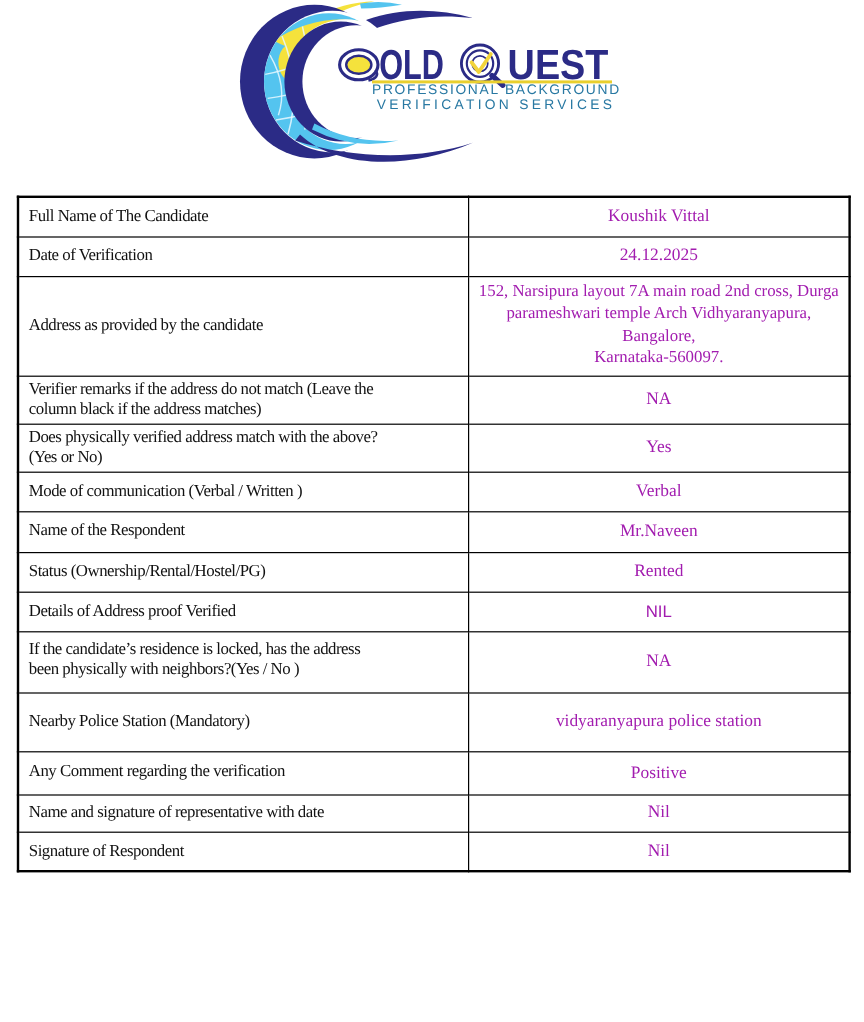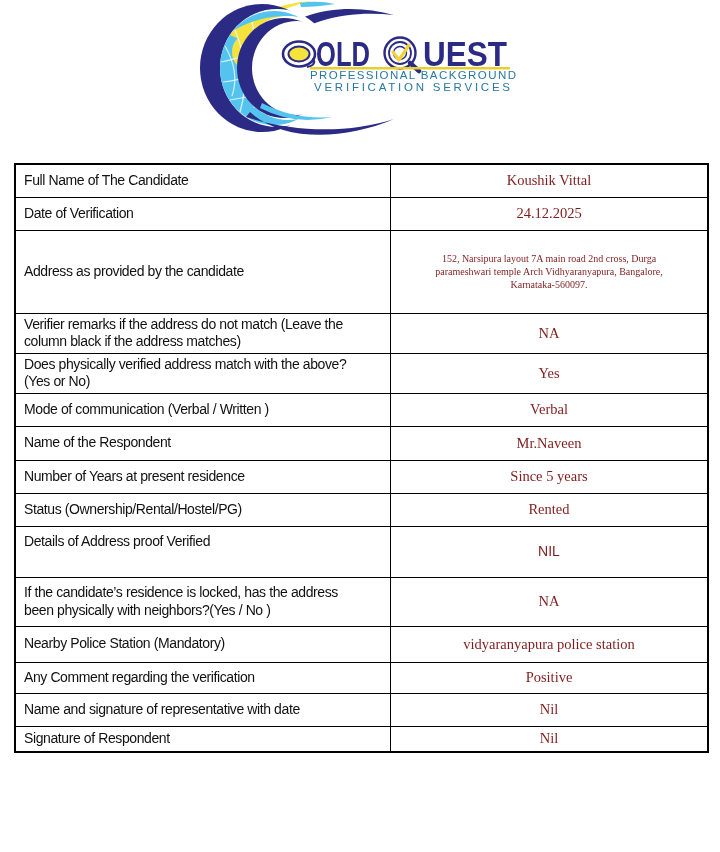--- a/index.html
+++ b/index.html
@@ -15,40 +15,40 @@
     border-collapse:collapse;table-layout:fixed;
     border:2px solid #000;
   }
   table.verification td{
     border:1px solid #000;
     vertical-align:middle;
     overflow:hidden;
   }
   td.label{
     width:362px;
-    font-family:Liberation Sans, sans-serif;
+    font-family:Liberation Serif, serif;
     font-size:14px;letter-spacing:-0.4px;line-height:1.25;
     color:#111;
     padding:2px 4px 2px 8px;
     white-space:pre-line;
     text-align:left;
   }
   td.value{
     font-family:"Liberation Serif",serif;
     font-size:14.5px;line-height:1.3;
-    color:#7f1d1d;
+    color:#a21caf;
     text-align:center;
     padding:2px 6px;
     white-space:pre-line;
   }
   td.value.sans{
     font-family:"Liberation Sans",sans-serif;
     font-size:14px;
   }
-  td.value.address{font-size:10px;}
+  td.value.address{font-size:14px;}
   
   tr:nth-child(1){height:33px}
   tr:nth-child(2){height:33px}
   tr:nth-child(3){height:83px}
   tr:nth-child(4){height:35px}
   tr:nth-child(5){height:34px}
   tr:nth-child(6){height:33px}
   tr:nth-child(7){height:34px}
   tr:nth-child(8){height:33px}
   tr:nth-child(9){height:33px}
@@ -154,24 +154,20 @@
     </tr>
     <tr>
       <td class="label">Mode of communication (Verbal / Written )</td>
       <td class="value">Verbal</td>
     </tr>
     <tr>
       <td class="label">Name of the Respondent</td>
       <td class="value">Mr.Naveen</td>
     </tr>
     <tr>
-      <td class="label">Number of Years at present residence</td>
-      <td class="value">Since 5 years</td>
-    </tr>
-    <tr>
       <td class="label">Status (Ownership/Rental/Hostel/PG)</td>
       <td class="value">Rented</td>
     </tr>
     <tr>
       <td class="label">Details of Address proof Verified</td>
       <td class="value sans">NIL</td>
     </tr>
     <tr>
       <td class="label">If the candidate’s residence is locked, has the address
 been physically with neighbors?(Yes / No )</td>

